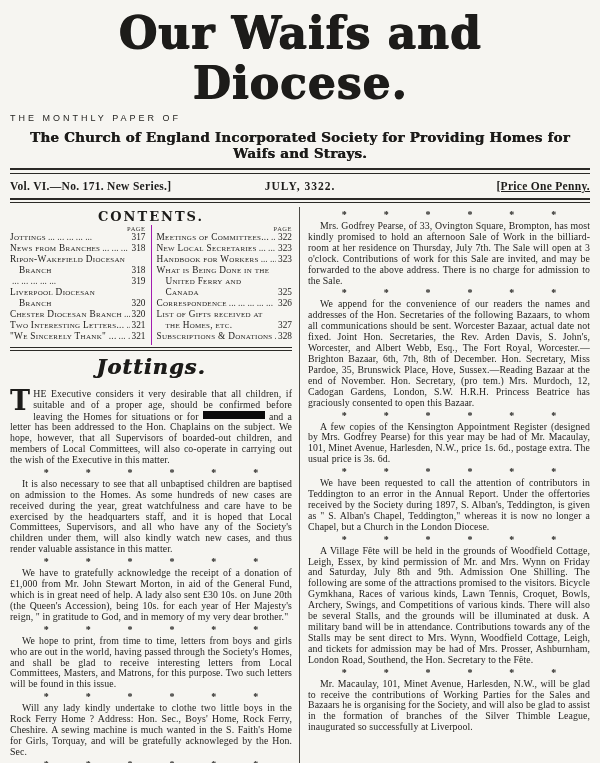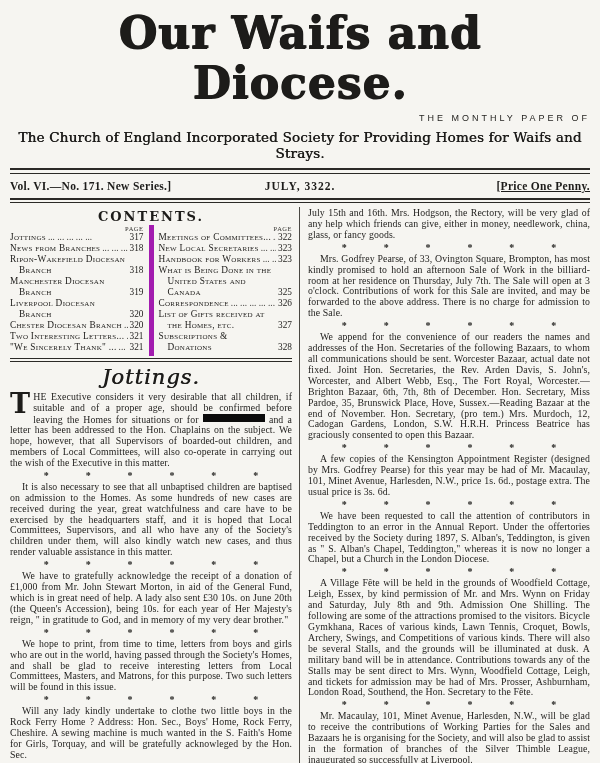--- a/index.html
+++ b/index.html
@@ -12,27 +12,27 @@
   .page{padding:6px 10px 0 10px;}
 
   
   .title{
     margin:2px 0 0 0;text-align:center;
     font-family:"DejaVu Serif", serif;font-weight:bold;
     font-size:44px;line-height:50px;letter-spacing:1px;
     text-shadow:1.1px 0 0 #1d1c1a, 0 0.5px 0 #1d1c1a;
   }
   .subtitle{
-    margin-top:5px;text-align:right;
+    margin-top:5px;text-align:left;
     font-family:"Liberation Sans", sans-serif;
     font-size:9px;letter-spacing:3px;color:#262522;
   }
   .society{
     margin:6px 0 7px 0;text-align:center;
-    font-family:"DejaVu Serif", serif;font-weight:normal;
+    font-family:"DejaVu Serif", serif;font-weight:bold;
     font-size:13.5px;letter-spacing:0.2px;
     text-shadow:0.4px 0 0 #1d1c1a;
   }
   .rule-double{
     height:2.5px;border-top:2.2px solid #2b2a27;border-bottom:1px solid #2b2a27;
   }
   .rule-double.thin{height:2px;border-top:1.4px solid #2b2a27;border-bottom:0.8px solid #2b2a27;margin-top:2px;}
   .masthead{
     display:flex;align-items:baseline;
     font-size:11.5px;line-height:24px;font-weight:bold;letter-spacing:0.3px;
@@ -49,31 +49,31 @@
   .divider{width:1px;background:#4a4843;}
 
   
   .toc-head{
     text-align:center;font-weight:bold;font-size:13px;letter-spacing:2px;
     font-family:"DejaVu Serif", serif;margin:2px 0 1px 0;
   }
   .toc-cols{display:flex;justify-content:flex-end;}
   .toc-col{flex:1;min-width:0;padding:0 0 3px 0;}
   .toc-col.first{padding-right:5px;}
-  .toc-col.second{border-left:5px solid #a21caf;padding-left:5px;}
+  .toc-col.second{border-left:1px solid #a21caf;padding-left:5px;}
   .page-label{font-size:6.5px;text-align:right;letter-spacing:0.5px;color:#33322f;line-height:7px;}
   .toc-row{display:flex;align-items:flex-end;font-size:9.3px;line-height:11px;}
   .toc-label{font-variant:small-caps;letter-spacing:0.3px;padding-left:9px;text-indent:-9px;}
   .toc-dots{flex:1;overflow:hidden;white-space:nowrap;margin:0 2px;color:#3c3b38;}
   .toc-page{flex:0 0 auto;text-align:right;}
 
   
   .jot-head{
-    margin:4px 0 3px 0;text-align:center;
-    font-family:"DejaVu Serif", serif;font-style:italic;font-weight:normal;
+    margin:4px 0 11px 0;text-align:center;
+    font-family:"DejaVu Serif", serif;font-style:italic;font-weight:bold;
     font-size:21px;line-height:23px;letter-spacing:1px;
     text-shadow:0.5px 0 0 #1d1c1a;
   }
   .para{
     margin:0 0 1px 0;text-align:justify;
     font-size:9.8px;line-height:10.9px;text-indent:12px;
     letter-spacing:0.1px;
   }
   .para.no-indent{text-indent:0;}
   .dropcap{
@@ -123,21 +123,20 @@
                   <span class="toc-label">News from Branches</span>
                   <span class="toc-dots">... ... ... ... ...</span>
                   <span class="toc-page">318</span>
                 </div>
                 <div class="toc-row">
                   <span class="toc-label">Ripon-Wakefield Diocesan Branch</span>
                   <span class="toc-dots">... ... ... ... ...</span>
                   <span class="toc-page">318</span>
                 </div>
                 <div class="toc-row">
-                  <span class="toc-label">Manchester Diocesan Branch</span>
                   <span class="toc-dots">... ... ... ... ...</span>
                   <span class="toc-page">319</span>
                 </div>
                 <div class="toc-row">
                   <span class="toc-label">Liverpool Diocesan Branch</span>
                   <span class="toc-dots">... ... ... ... ...</span>
                   <span class="toc-page">320</span>
                 </div>
                 <div class="toc-row">
                   <span class="toc-label">Chester Diocesan Branch</span>
@@ -168,21 +167,21 @@
                   <span class="toc-label">New Local Secretaries</span>
                   <span class="toc-dots">... ... ... ... ...</span>
                   <span class="toc-page">323</span>
                 </div>
                 <div class="toc-row">
                   <span class="toc-label">Handbook for Workers</span>
                   <span class="toc-dots">... ... ... ... ...</span>
                   <span class="toc-page">323</span>
                 </div>
                 <div class="toc-row">
-                  <span class="toc-label">What is Being Done in the United States and Canada</span>
+                  <span class="toc-label">What is Being Done in the United Ferry and Canada</span>
                   <span class="toc-dots">... ... ... ... ...</span>
                   <span class="toc-page">325</span>
                 </div>
                 <div class="toc-row">
                   <span class="toc-label">Correspondence</span>
                   <span class="toc-dots">... ... ... ... ...</span>
                   <span class="toc-page">326</span>
                 </div>
                 <div class="toc-row">
                   <span class="toc-label">List of Gifts received at the Homes, etc.</span>
@@ -246,21 +245,20 @@
             <span>*</span>
             <span>*</span>
           </div>
           <p class="para">The Annual Sale of Work, the proceeds of which will be given to the Purchase Fund of the Calthorpe Home, Handsworth, will be held at the Rectory, Handsworth, on</p>
         </div>
     </section>
 
     <div class="divider"></div>
 
     <section class="col col-right">
-        <p class="para no-indent">July 15th and 16th.  Mrs. Hodgson, the Rectory, will be very glad of any help which friends can give, either in money, needlework, china, glass, or fancy goods.</p>
         <div class="star-sep">
           <span>*</span>
           <span>*</span>
           <span>*</span>
           <span>*</span>
           <span>*</span>
           <span>*</span>
         </div>
         <p class="para">Mrs. Godfrey Pearse, of 33, Ovington Square, Brompton, has most kindly promised to hold an afternoon Sale of Work in the billiard-room at her residence on Thursday, July 7th.  The Sale will open at 3 o'clock.  Contributions of work for this Sale are invited, and may be forwarded to the above address.  There is no charge for admission to the Sale.</p>
         <div class="star-sep">

